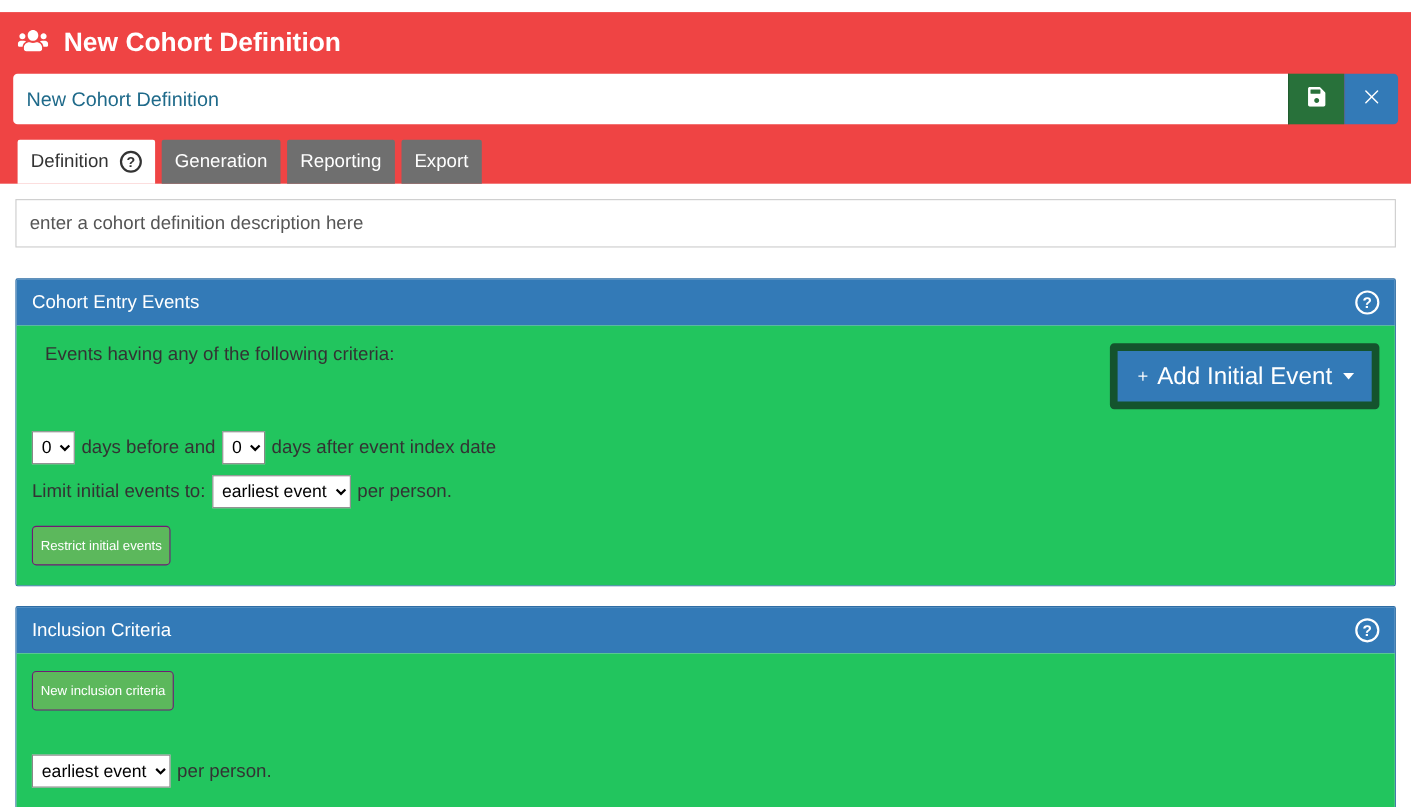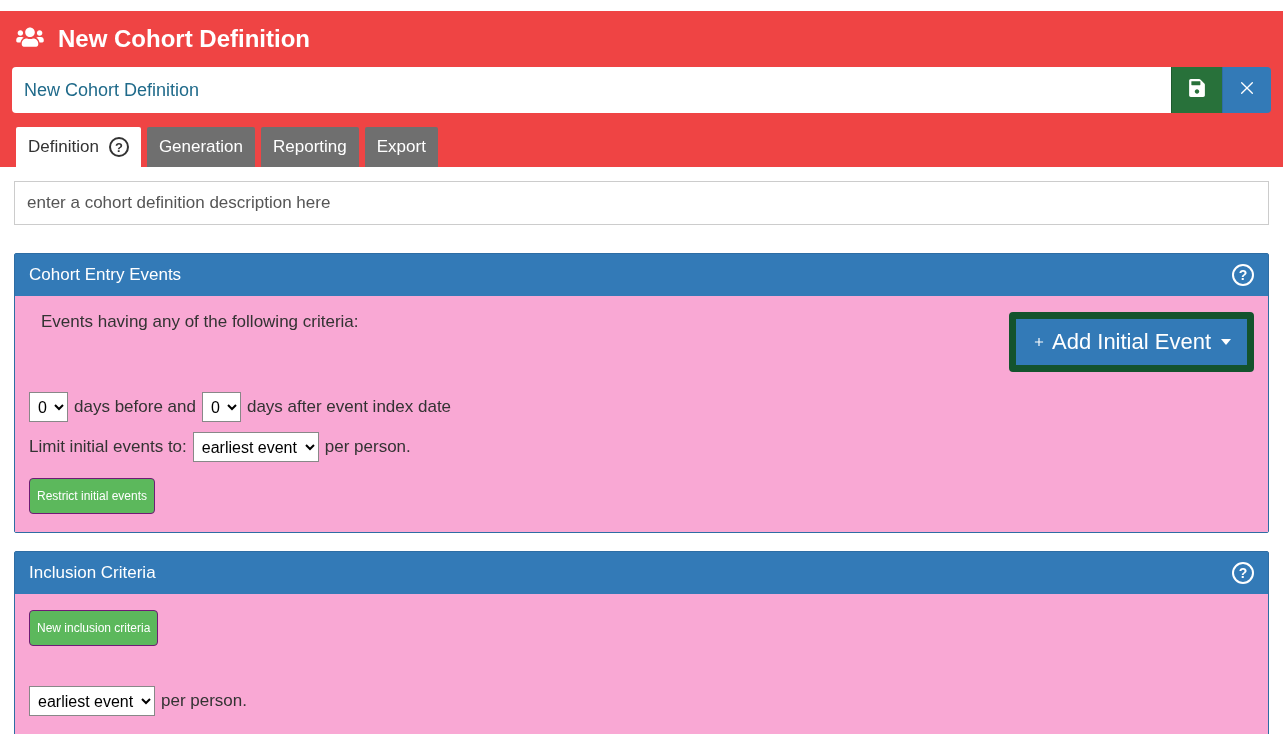--- a/index.html
+++ b/index.html
@@ -112,21 +112,21 @@
     align-items: center;
     justify-content: space-between;
   }
   .panel-header .help-circle-white {
     display:inline-flex; align-items:center; justify-content:center;
     width:22px; height:22px; border:2px solid #fff; border-radius:50%;
     font-size:14px; font-weight:bold; line-height:1; color:#fff;
   }
   .panel-body {
     padding: 16px 14px 18px 14px;
-    background: #f9a8d4;
+    background: #22c55e;
   }
   .panel-body .row {
     display:flex; align-items:center; flex-wrap:wrap; gap:6px;
     margin: 10px 0;
     font-size: 17px;
   }
   .events-intro-row {
     display:flex; justify-content:space-between; align-items:flex-start;
     margin-bottom: 20px;
   }

